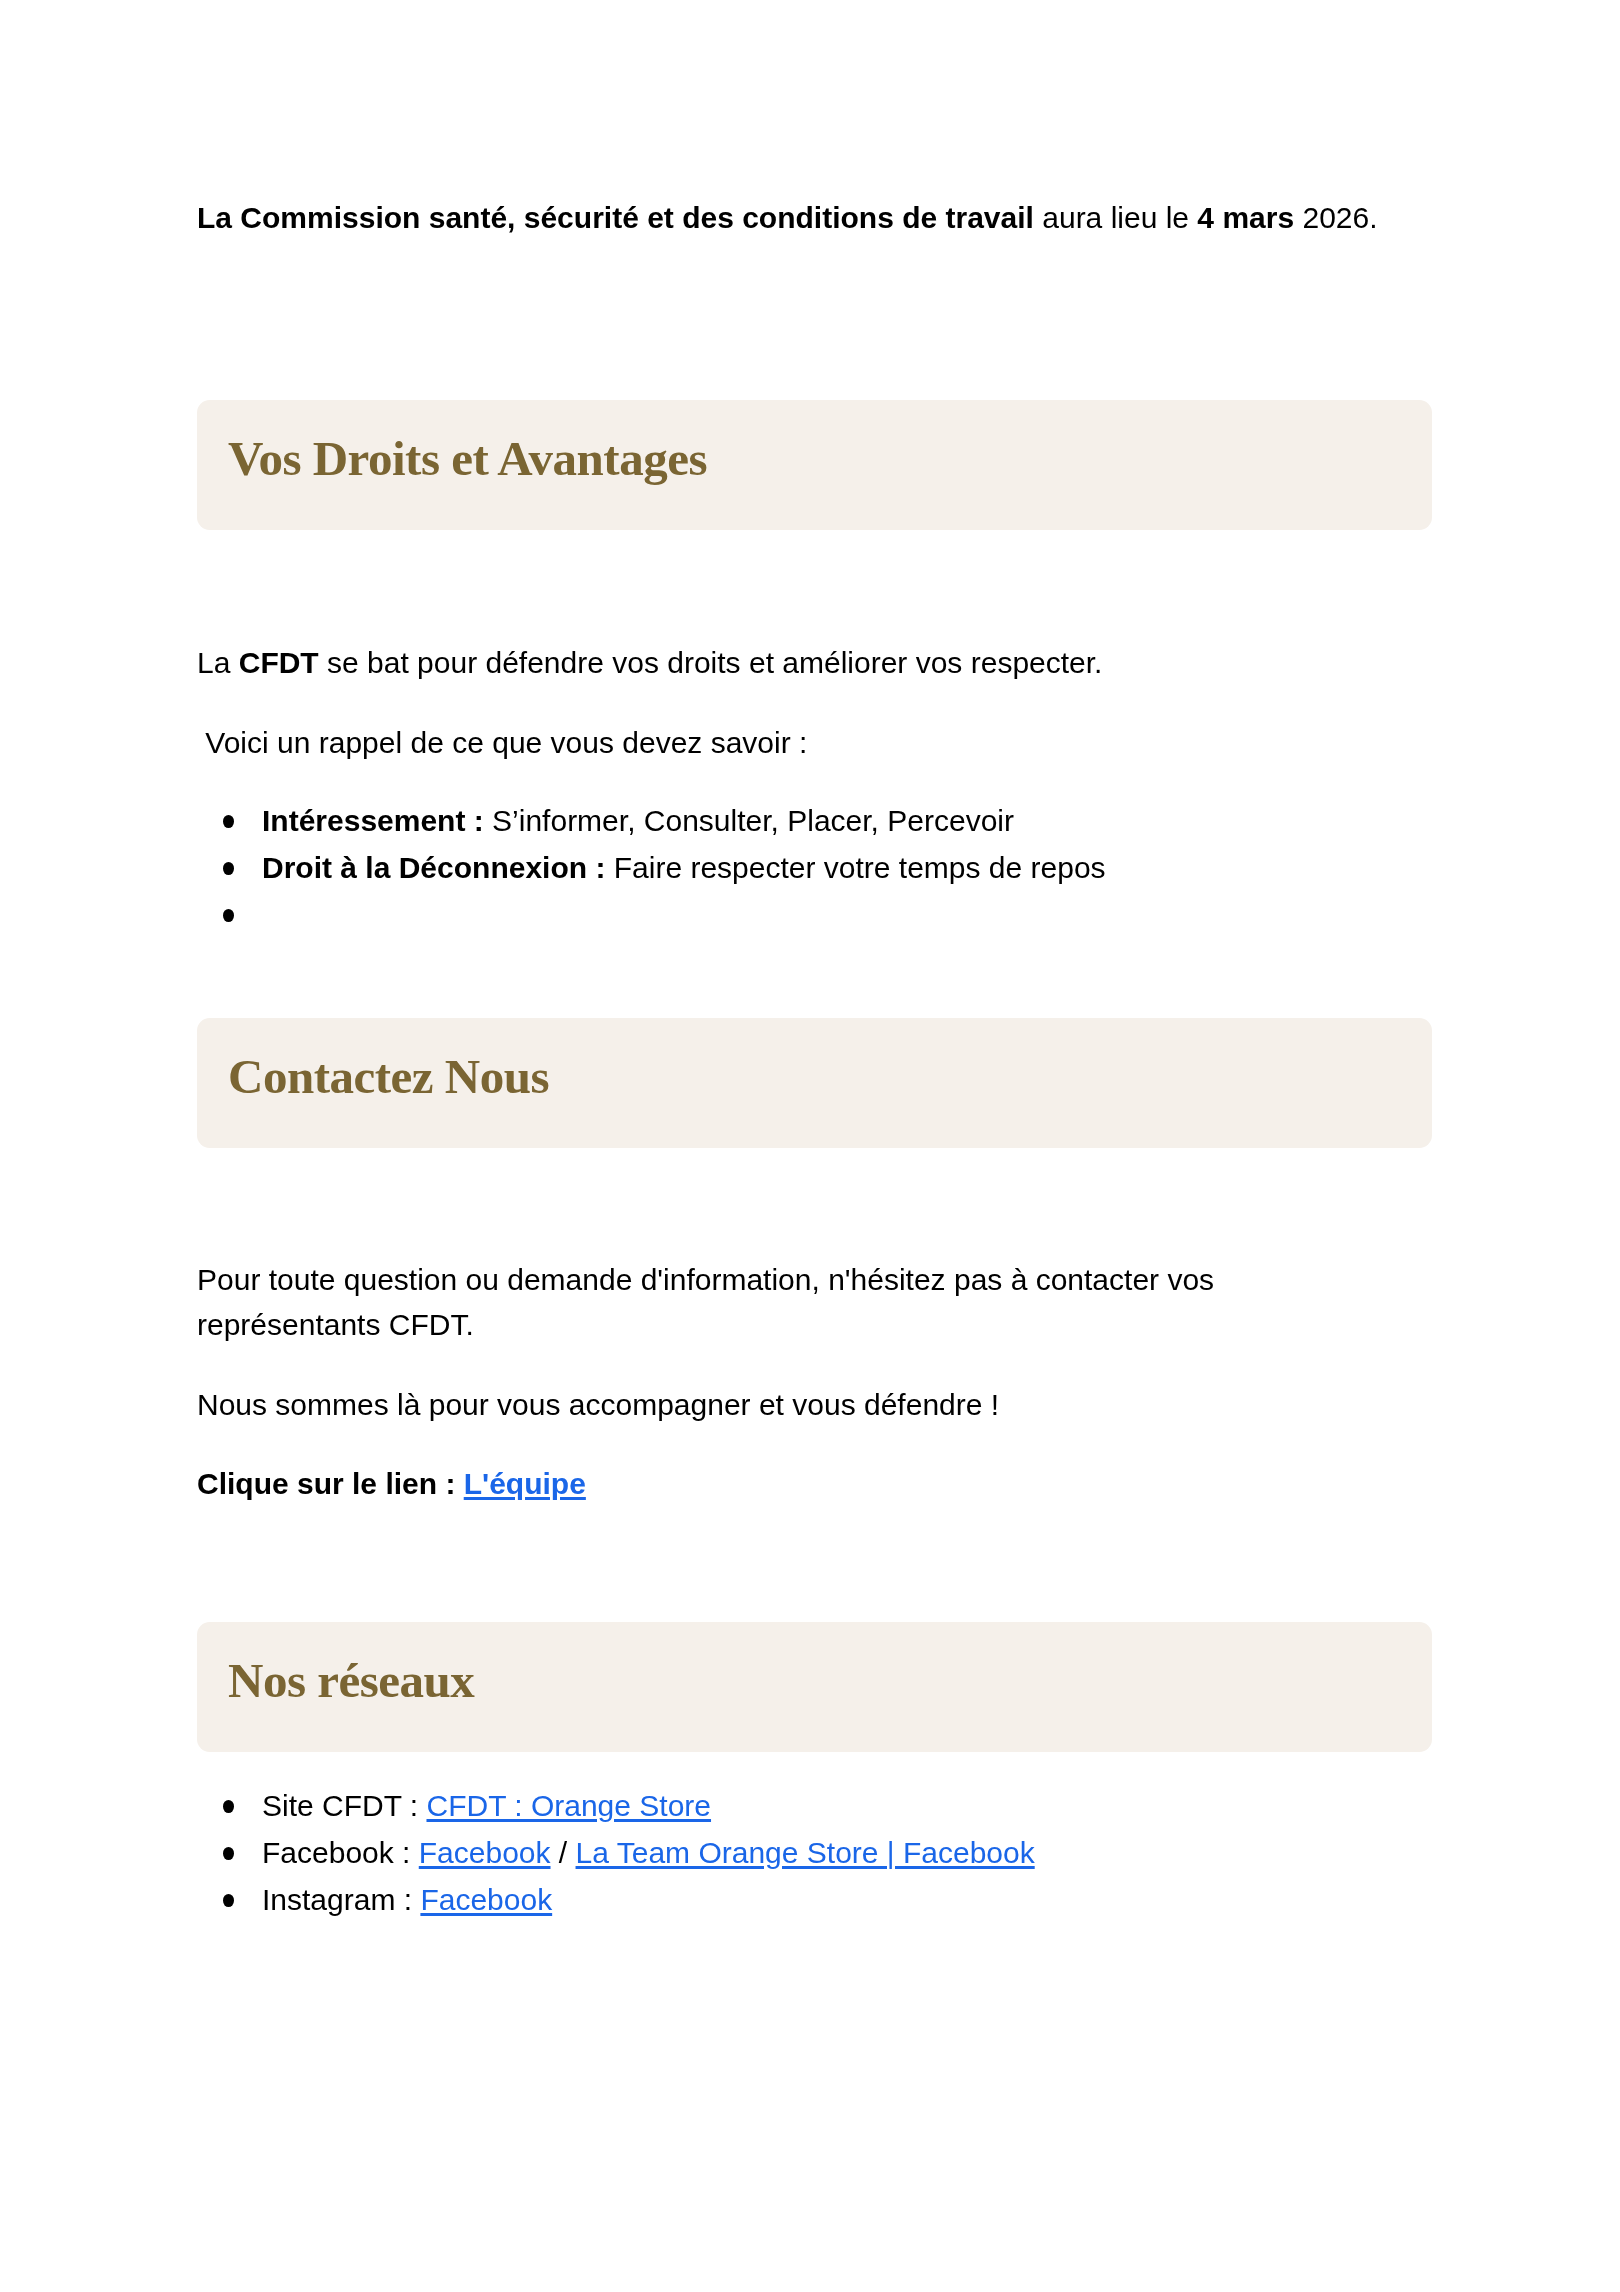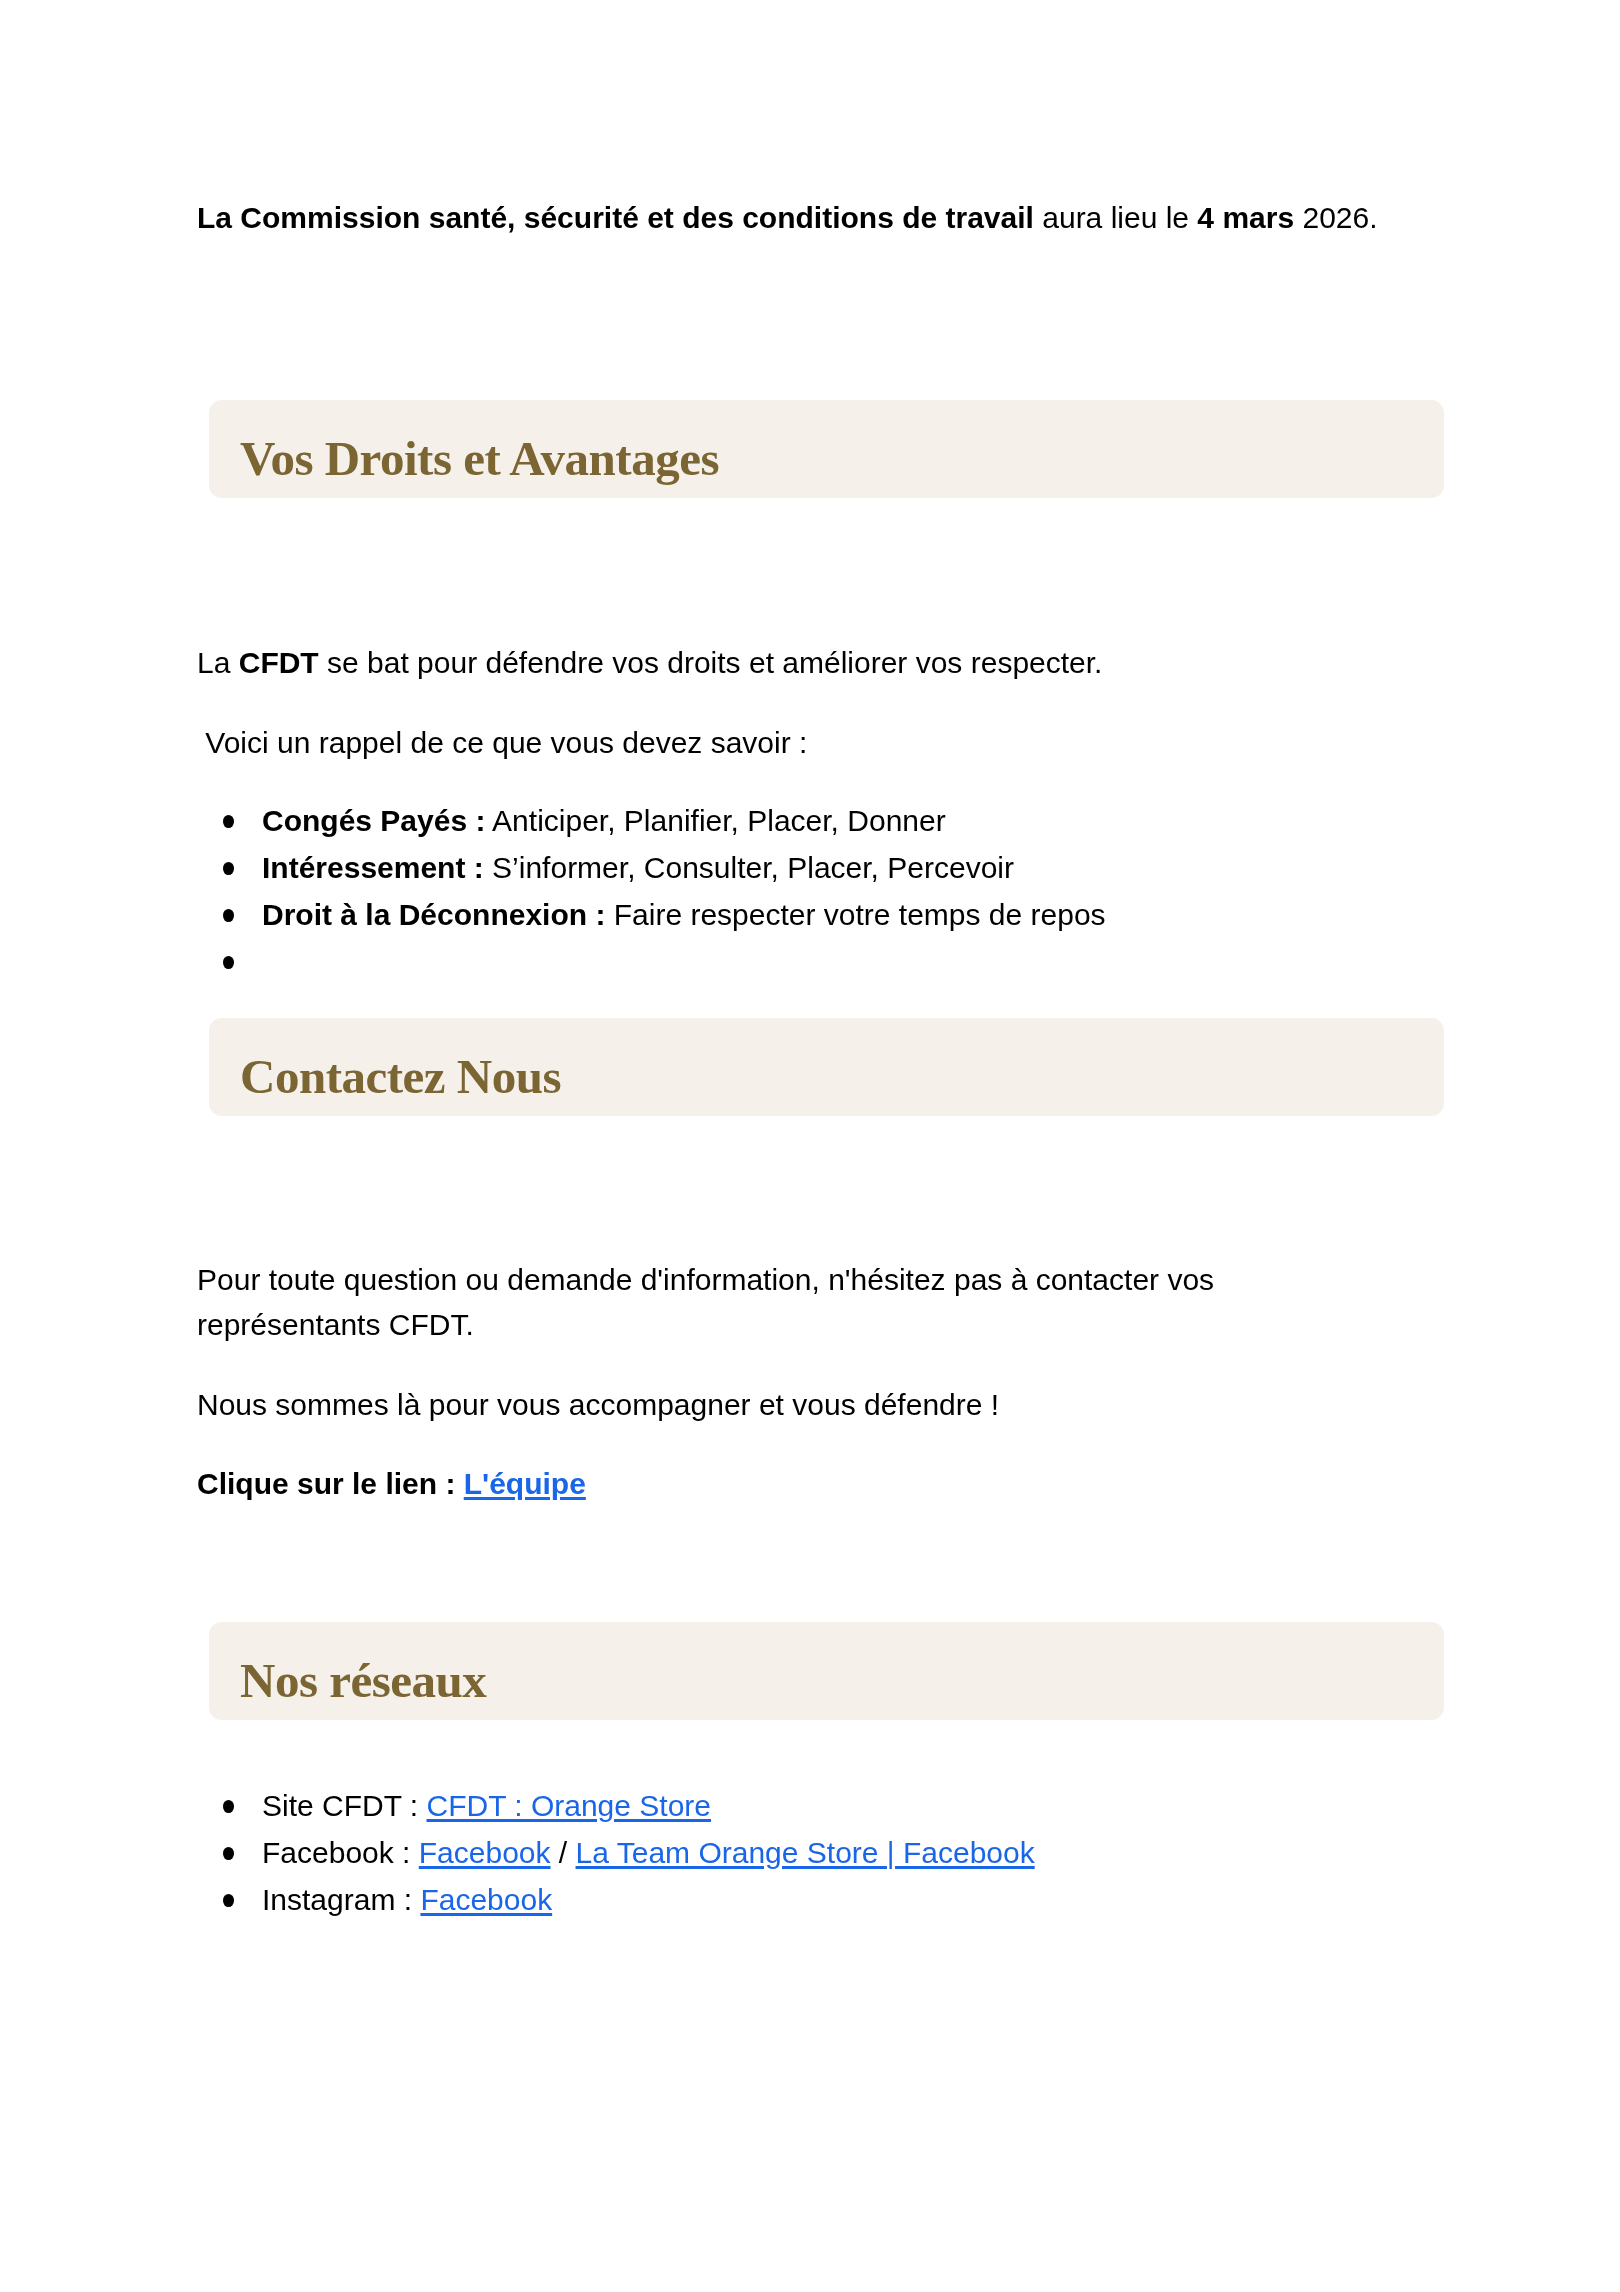--- a/index.html
+++ b/index.html
@@ -26,23 +26,23 @@
       left: 0;
       width: 1235px;
       font-size: 30px;
       line-height: 45px;
       margin: 0;
     }
     .justify { text-align: justify; text-align-last: left; }
     b, .bold { font-weight: bold; }
     .heading-box {
       position: absolute;
-      left: 12px;
+      left: 0;
       width: 1235px;
-      height: 98px;
+      height: 130px;
       background: #f5f0ea;
       border-radius: 12.7px;
     }
     .heading-box h2 {
       position: absolute;
       left: 31px;
       top: 0;
       margin: 0;
       height: 130px;
       line-height: 118px;
@@ -97,24 +97,20 @@
 
   <p class="p" style="top:640px;">
     <span>La </span><b>CFDT</b><span> se bat pour défendre vos droits et améliorer vos respecter.</span>
   </p>
 
   <p class="p" style="top:720px; white-space:pre;"> Voici un rappel de ce que vous devez savoir :</p>
 
   <ul class="list" style="top:797px;">
     <li>
       <span class="bullet"></span>
-      <b>Congés Payés :</b><span> Anticiper, Planifier, Placer, Donner</span>
-    </li>
-    <li>
-      <span class="bullet"></span>
       <b>Intéressement :</b><span> S’informer, Consulter, Placer, Percevoir</span>
     </li>
     <li>
       <span class="bullet"></span>
       <b>Droit à la Déconnexion :</b><span> Faire respecter votre temps de repos</span>
     </li>
     <li>
       <span class="bullet"></span>
       <b></b><span></span>
     </li>

